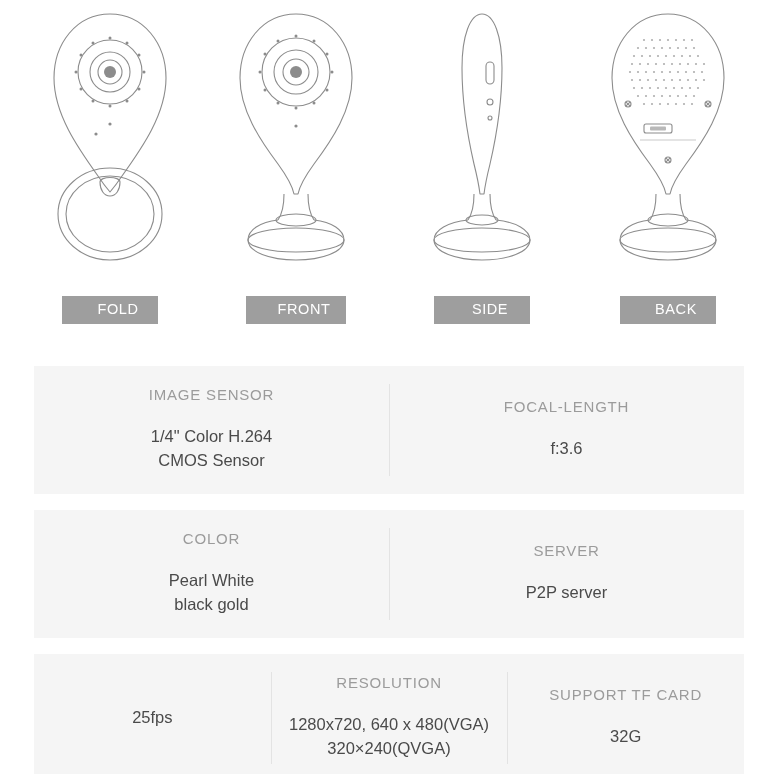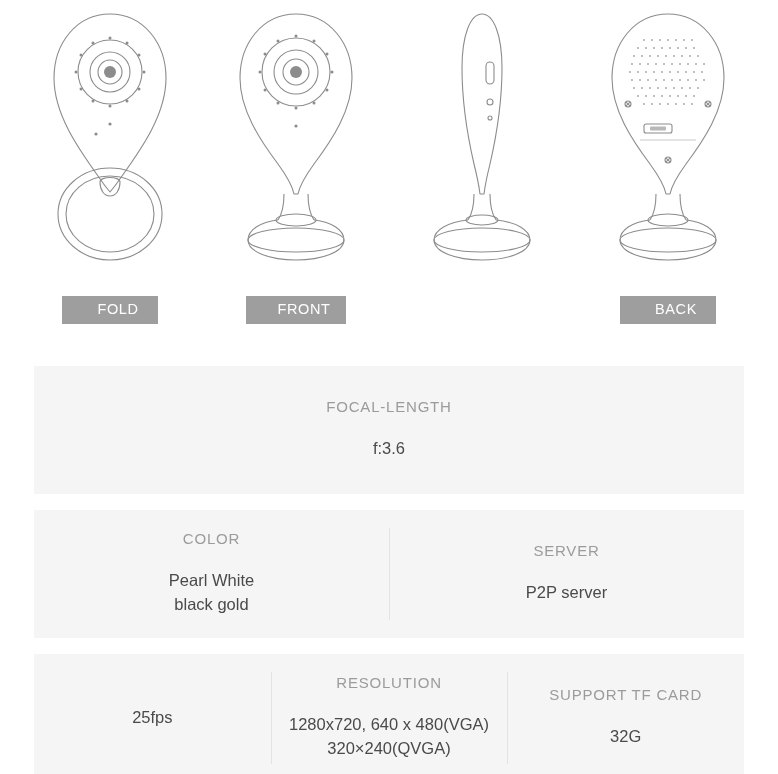--- a/index.html
+++ b/index.html
@@ -182,20 +182,21 @@
 
           <path d="M76 188 C 76 200 74 208 70 214"></path>
           <path d="M92 188 C 92 200 94 208 98 214"></path>
 
           <path d="M70 214 C 50 216 36 224 36 234 C 36 246 58 254 84 254 C 110 254 132 246 132 234
                    C 132 224 118 216 98 214"></path>
           <ellipse cx="84" cy="234" rx="48" ry="12"></ellipse>
           <ellipse cx="84" cy="214" rx="16" ry="5"></ellipse>
         </svg>
       </div>
+      <div class="view-label">SIDE</div>
     </div>
 
     <div class="view">
       <div class="view-art">
         <svg width="168" height="268" viewBox="0 0 168 268" fill="none" stroke="#8c8c8c" stroke-width="1.1">
           <path d="M84 8 C 118 8 140 38 140 72 C 140 104 120 134 102 158 C 94 169 88 178 86 188
                    L 82 188 C 80 178 74 169 66 158 C 48 134 28 104 28 72 C 28 38 50 8 84 8 Z" stroke-linejoin="round"></path>
 
           <g fill="#b0b0b0" stroke="none">
             <circle cx="60" cy="34" r="1.1"></circle>
@@ -302,20 +303,27 @@
       </div>
       <div class="view-label">BACK</div>
     </div>
 
   </div>
 
   <div class="specs">
 
     <div class="spec-row">
       <div class="spec-cell">
+        <div class="spec-title">IMAGE SENSOR</div>
+        <div class="spec-value">
+          <span class="ln">1/4" Color H.264</span>
+          <span class="ln">CMOS Sensor</span>
+        </div>
+      </div>
+      <div class="spec-cell">
         <div class="spec-title">FOCAL-LENGTH</div>
         <div class="spec-value">
           <span class="ln">f:3.6</span>
         </div>
       </div>
     </div>
 
     <div class="spec-row">
       <div class="spec-cell">
         <div class="spec-title">COLOR</div>

